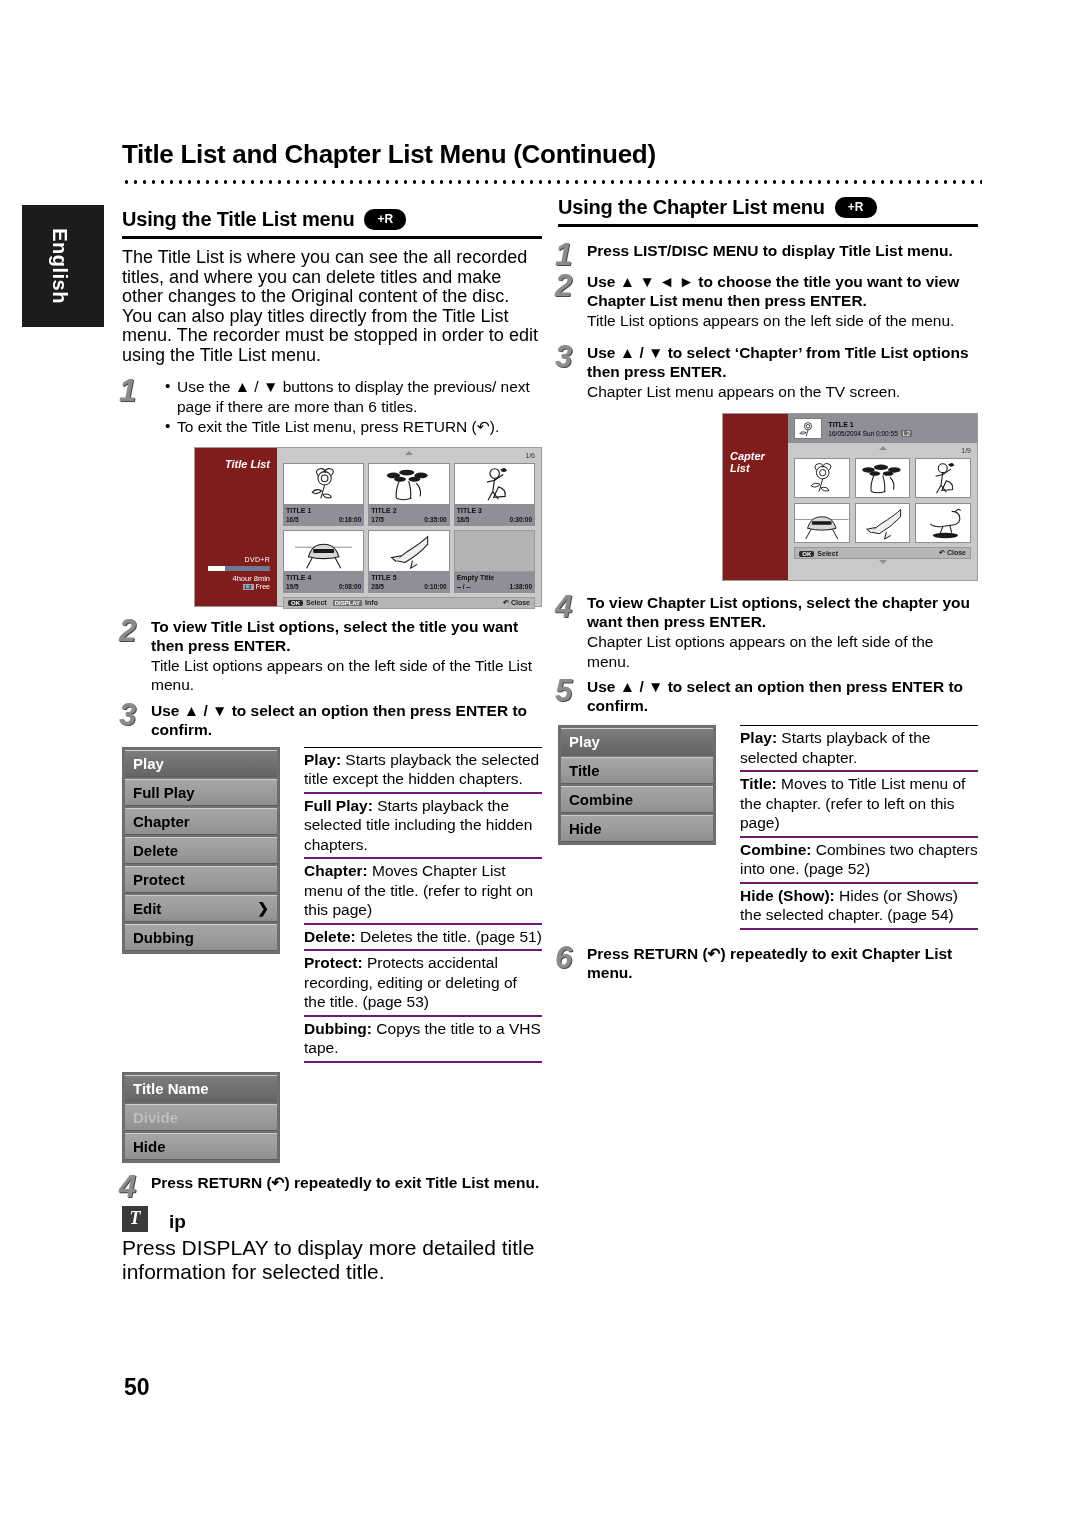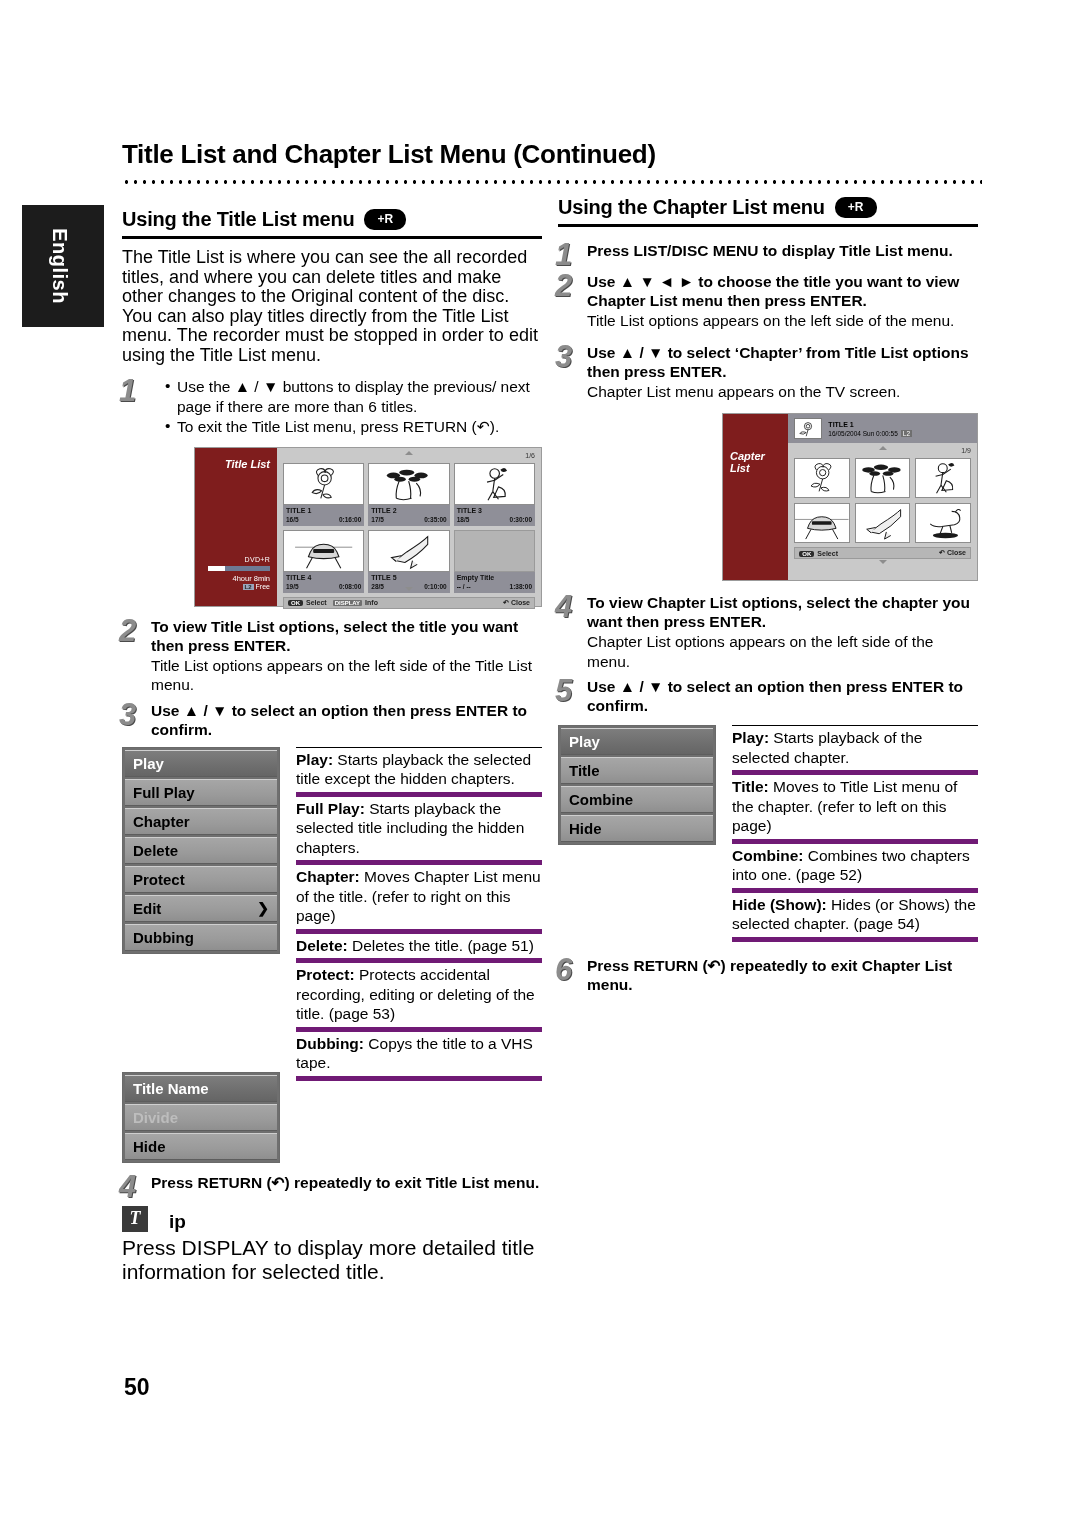--- a/index.html
+++ b/index.html
@@ -160,29 +160,29 @@
   .optmenu .it.sel{
     background:linear-gradient(#7d7d7d,#6e6e6e 60%,#656565);
     color:#ffffff;
   }
   .optmenu .it.dim{ color:#bdbdbd; }
   .optmenu .it:last-child{ margin-bottom:0; }
   .chev{ font-weight:bold; font-size:14px; }
 
   
   .defs{ }
-  .defs .d{ border-bottom:5px solid #701a75; padding:2px 0 3px 0; font-size:15.5px; line-height:19.5px; }
+  .defs .d{ border-bottom:2px solid #701a75; padding:2px 0 3px 0; font-size:15.5px; line-height:19.5px; }
   .defs .d:first-child{ border-top:1px solid #000; }
   .defs .d b{ font-weight:bold; }
   .defs .d ul{ margin:0; padding-left:13px; list-style:none; }
   .defs .d ul li{ position:relative; padding-left:12px; }
   .defs .d ul li:before{ content:"\2022"; position:absolute; left:0; }
 
   
-  .pane{ display:flex; gap:16px; align-items:flex-start; }
+  .pane{ display:flex; gap:24px; align-items:flex-start; }
 
   
   .tip{ margin-top:14px; }
   .tip .hd{ display:flex; align-items:flex-end; gap:1px; }
   .tip .box{
     width:26px;height:26px;background:#3a3a3a;color:#fff;
     display:flex;align-items:center;justify-content:center;
     font-family:"Liberation Serif", serif; font-style:italic; font-size:18px; font-weight:bold;
   }
   .tip .ip{ font-size:19px; font-weight:bold; line-height:19px; padding-bottom:1px;padding-left:20px;}

